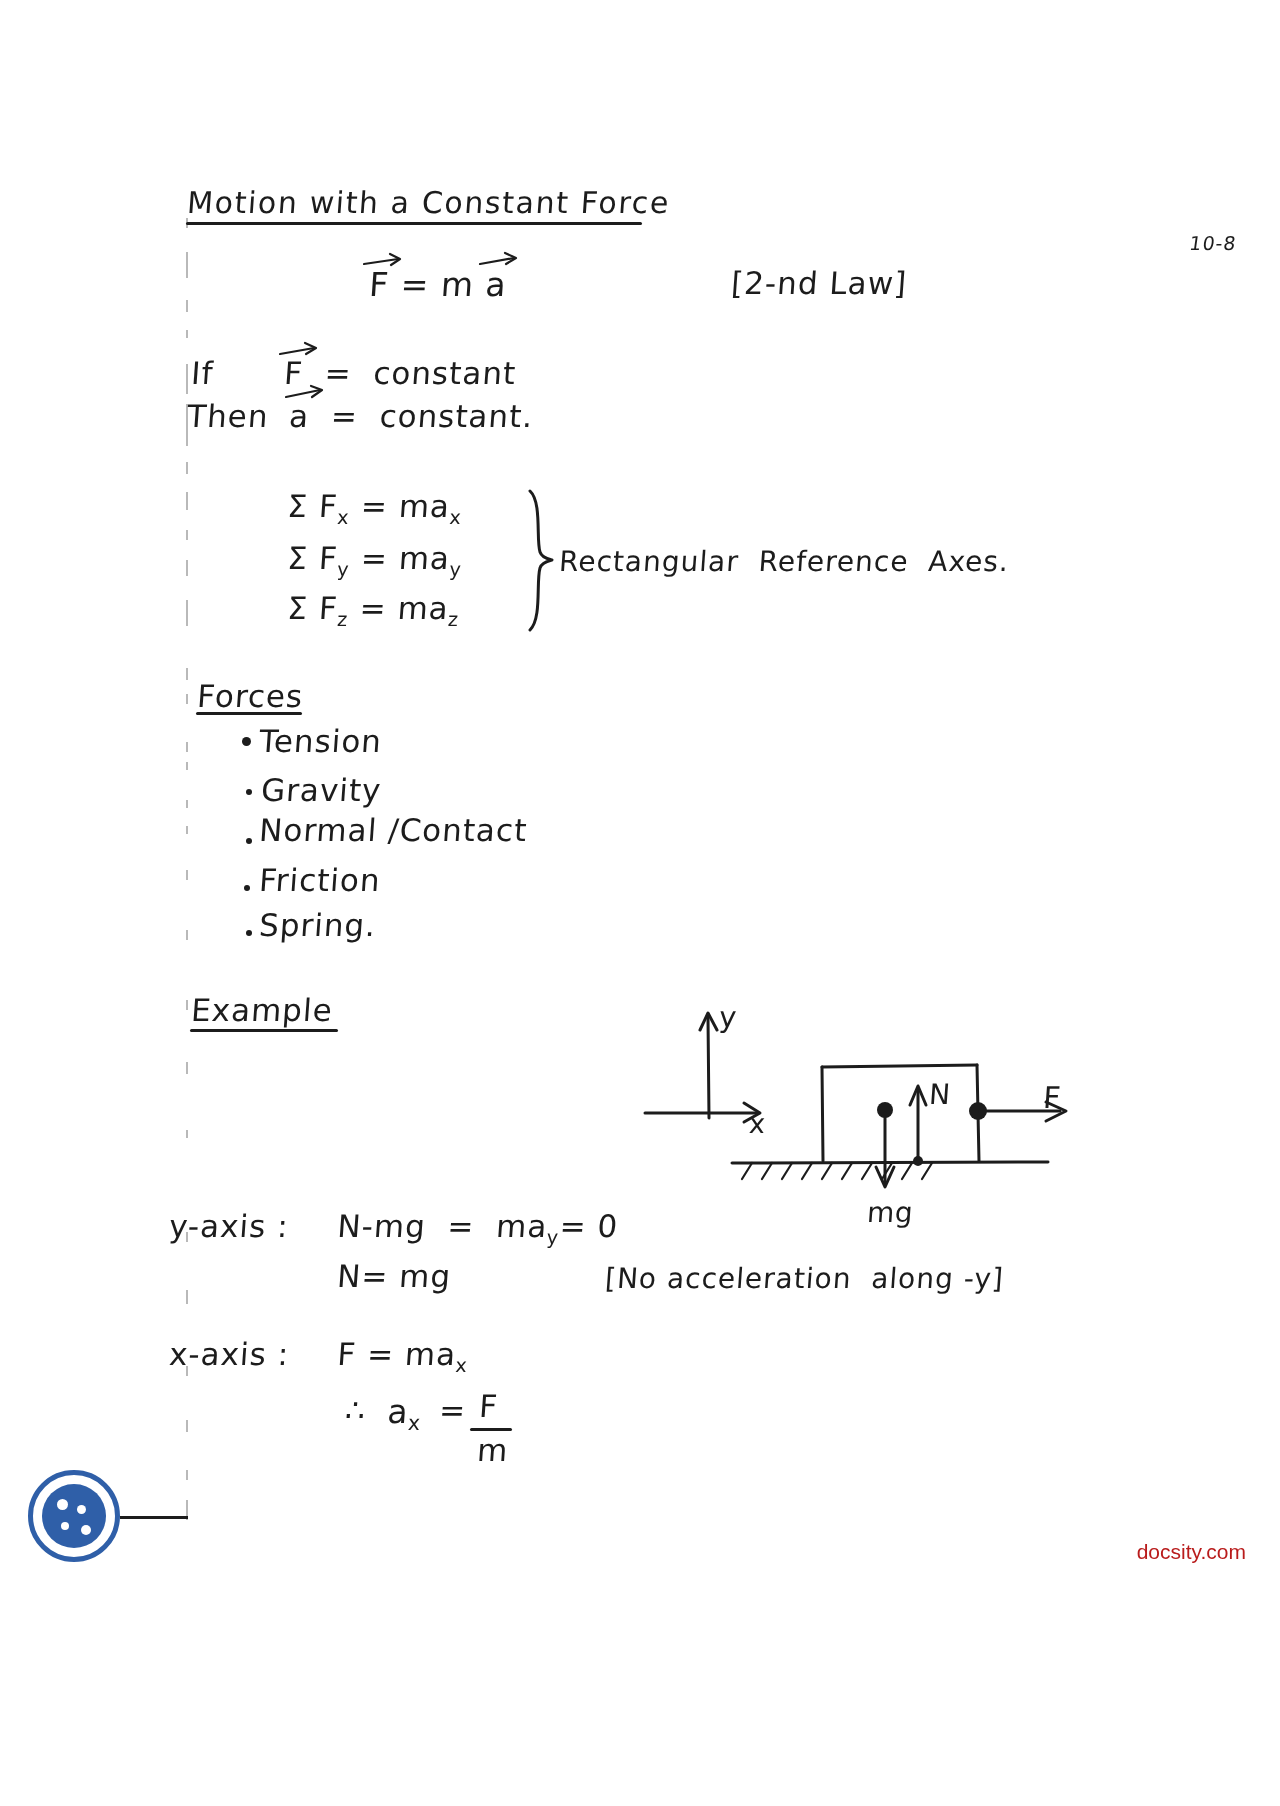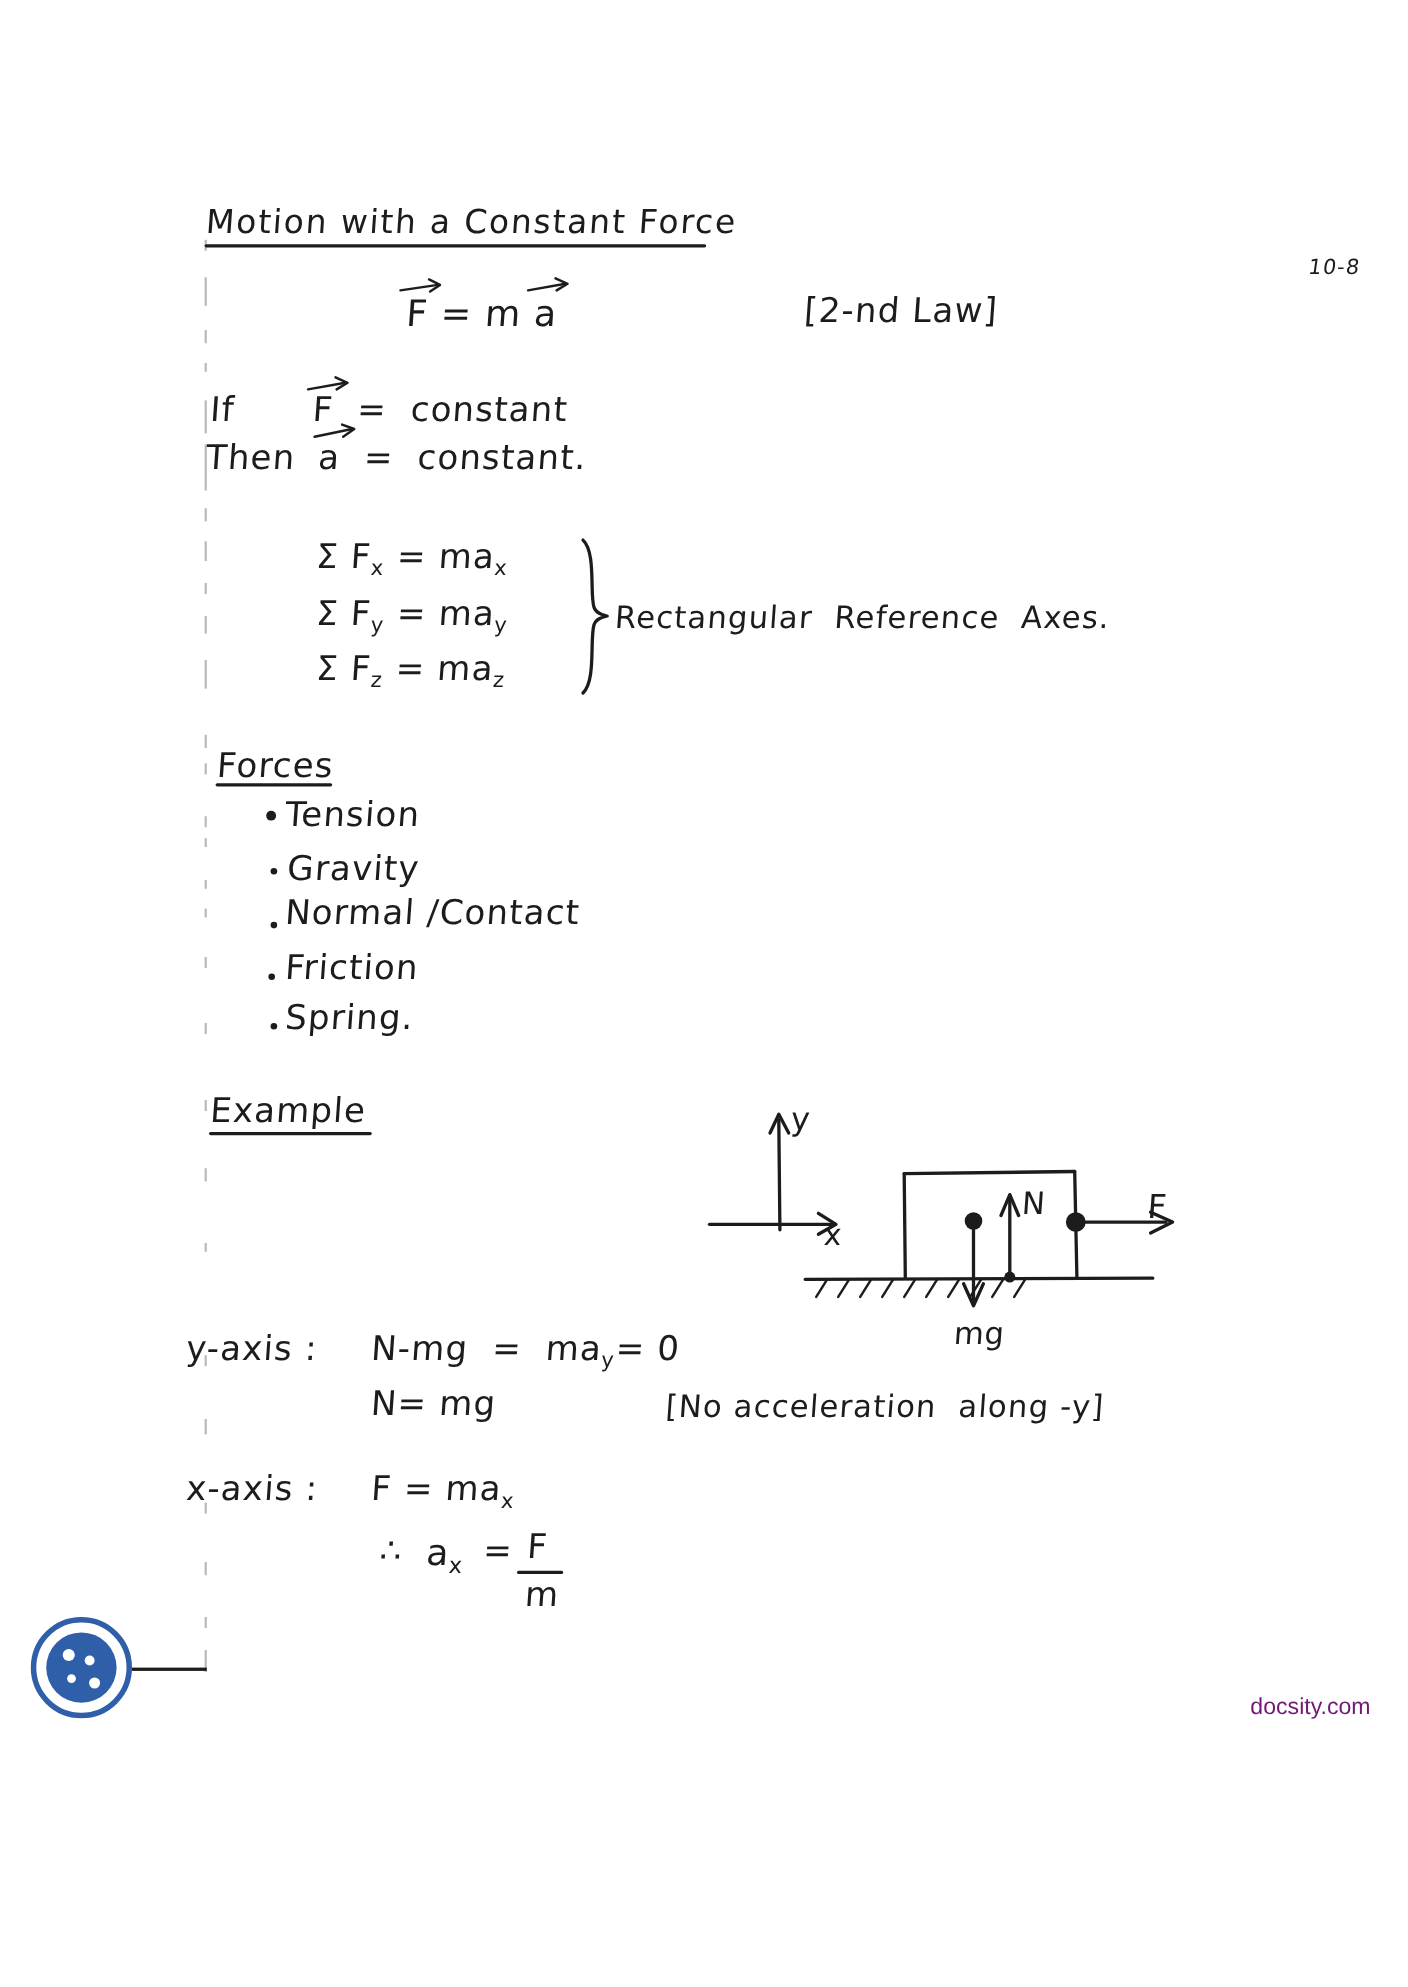--- a/index.html
+++ b/index.html
@@ -87,21 +87,21 @@
   #docsity-logo .dot {
     position: absolute;
     background: #ffffff;
     border-radius: 50%;
   }
   #docsity-url {
     position: absolute;
     right: 34px;
     top: 1540px;
     font-size: 21px;
-    color: #701a75;
+    color: #b91c1c;
     font-family: "Liberation Sans", sans-serif;
   }
   .logo-rule {
     position: absolute;
     left: 120px;
     top: 1516px;
     width: 68px;
     height: 3px;
     background: #1c1c1c;
   }

